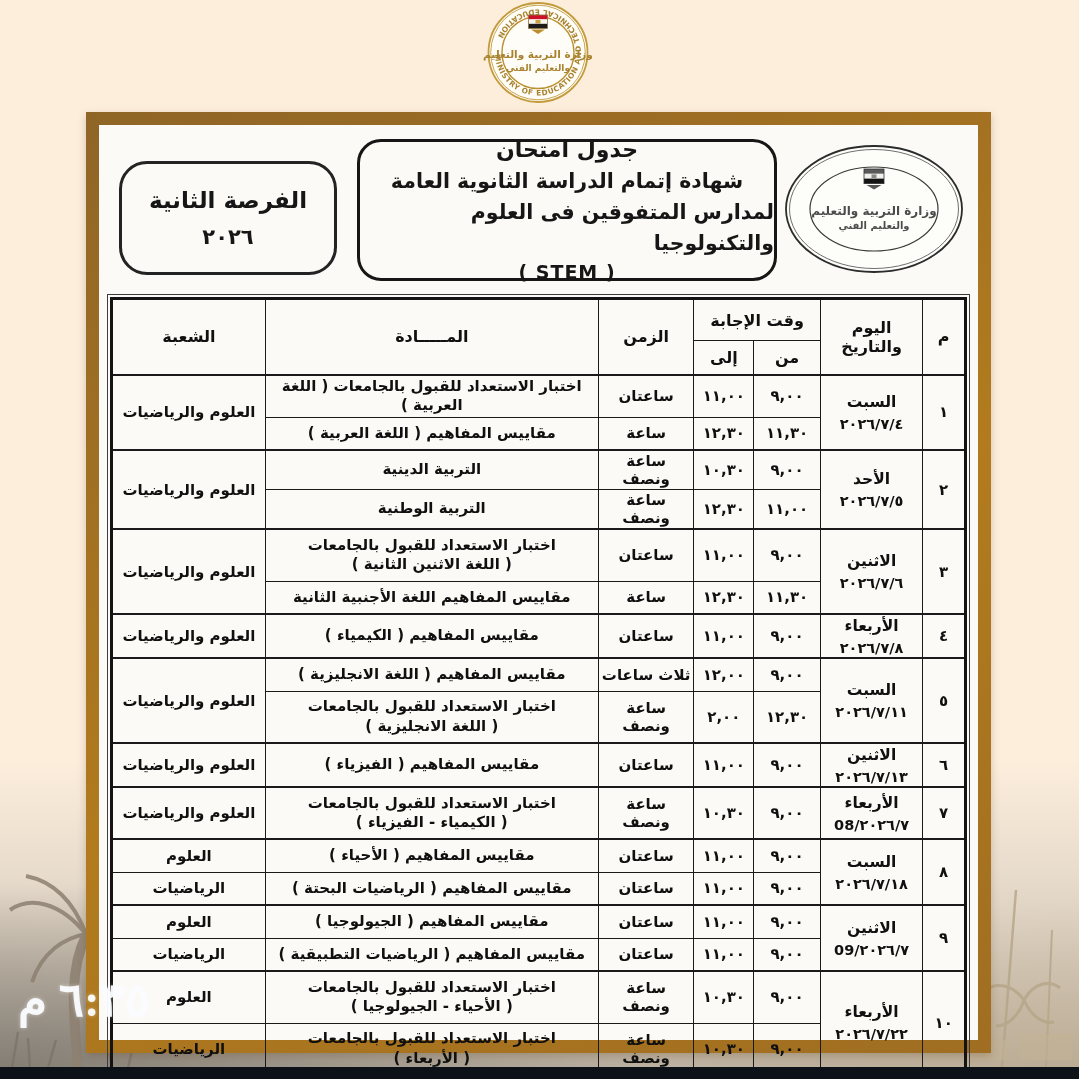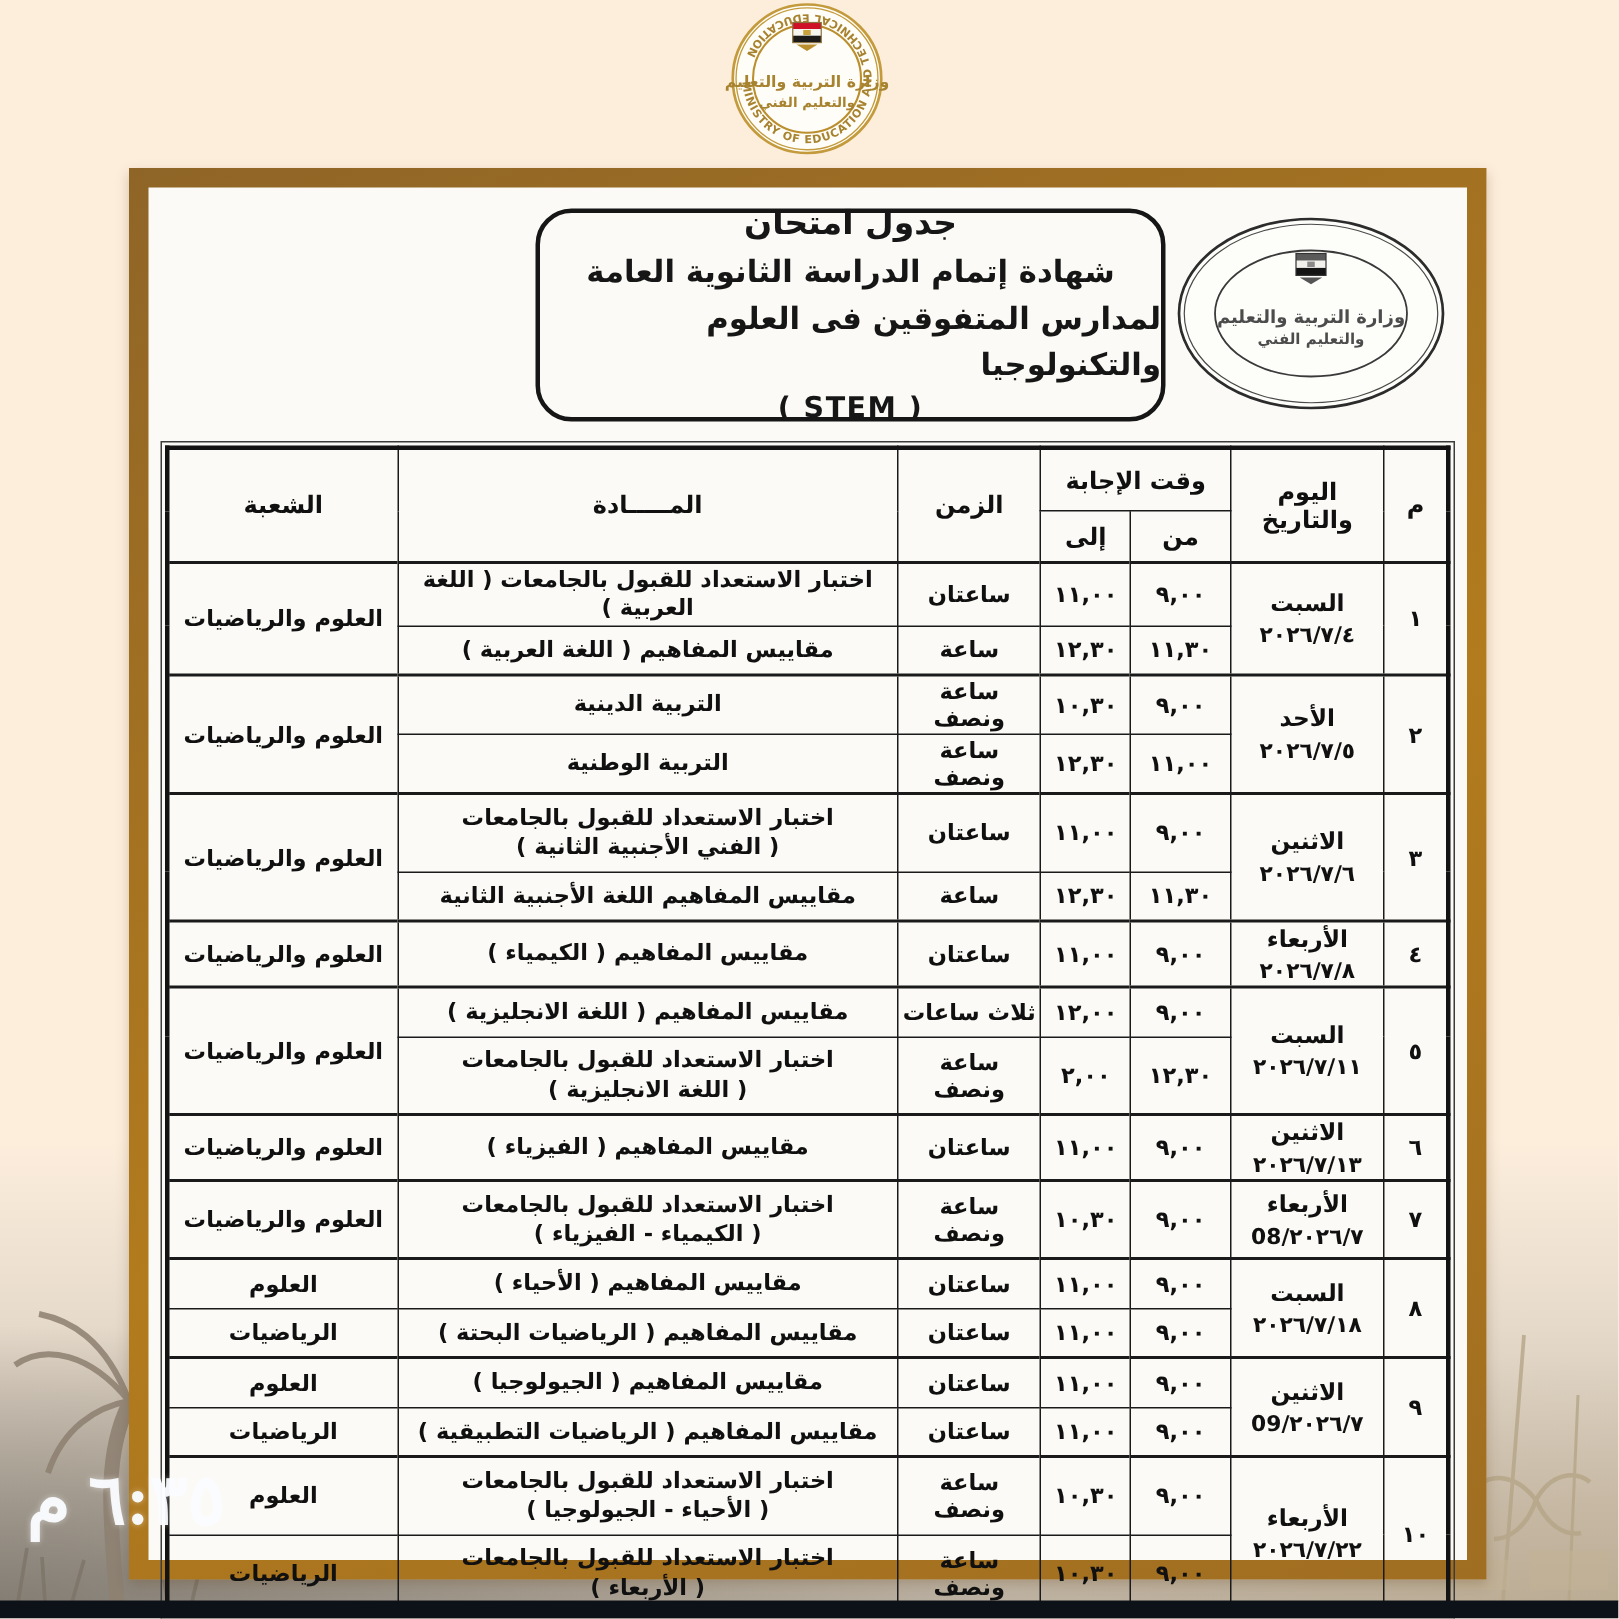--- a/index.html
+++ b/index.html
@@ -125,20 +125,24 @@
   </g>
   <text x="57" y="57" text-anchor="middle" font-size="10.5" font-weight="bold" fill="#a8832f" data-name="seal-arabic-title">وزارة التربية والتعليم</text>
   <text x="57" y="70" text-anchor="middle" font-size="9" font-weight="bold" fill="#a8832f" data-name="seal-arabic-subtitle">والتعليم الفني</text>
 </svg>
 
 <div class="doc" dir="rtl" data-name="exam-schedule-document">
   <div class="doc-inner" data-name="document-page">
 
     <div class="doc-header" data-name="document-header">
 
+      <div class="session-box" data-name="session-box">
+        <div class="l1" data-name="session-title">الفرصة الثانية</div>
+        <div class="l2" data-name="session-year">٢٠٢٦</div>
+      </div>
 
       <div class="title-box" data-name="exam-title-box">
         <div class="t1" data-name="title-line-1">جدول امتحان</div>
         <div class="t2" data-name="title-line-2">شهادة إتمام الدراسة الثانوية العامة</div>
         <div class="t3" data-name="title-line-3">لمدارس المتفوقين فى العلوم والتكنولوجيا</div>
         <div class="t4" data-name="title-line-4">( STEM )</div>
       </div>
 
       <svg class="doc-seal" width="184" height="132" viewBox="0 0 184 132" data-name="ministry-logo-document">
         <defs>
@@ -236,21 +240,21 @@
             <td data-name="row-number-cell" rowspan="2">٣</td>
             <td data-name="day-date-cell" rowspan="2">
               <div class="day">الاثنين</div>
               <div class="date">٢٠٢٦/٧/٦</div>
             </td>
             <td data-name="time-from-cell">٩,٠٠</td>
             <td data-name="time-to-cell">١١,٠٠</td>
             <td data-name="duration-cell">ساعتان</td>
             <td data-name="subject-cell">
               <div>اختبار الاستعداد للقبول بالجامعات</div>
-              <div>( الفني الأجنبية الثانية )</div>
+              <div>( اللغة الاثنين الثانية )</div>
             </td>
             <td data-name="branch-cell" rowspan="2">العلوم والرياضيات</td>
           </tr>
           <tr data-name="exam-row" class="h-s">
             <td data-name="time-from-cell">١١,٣٠</td>
             <td data-name="time-to-cell">١٢,٣٠</td>
             <td data-name="duration-cell">ساعة</td>
             <td data-name="subject-cell">
               <div>مقاييس المفاهيم اللغة الأجنبية الثانية</div>
             </td>

